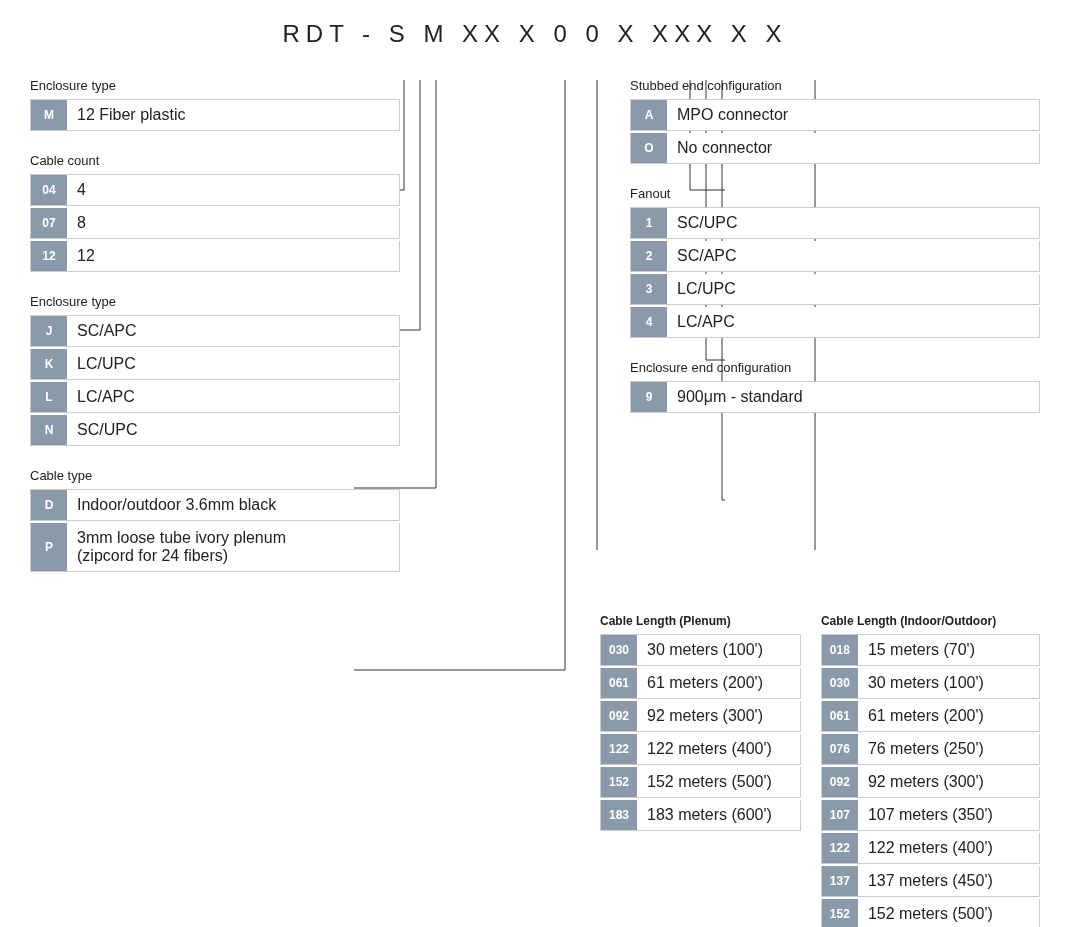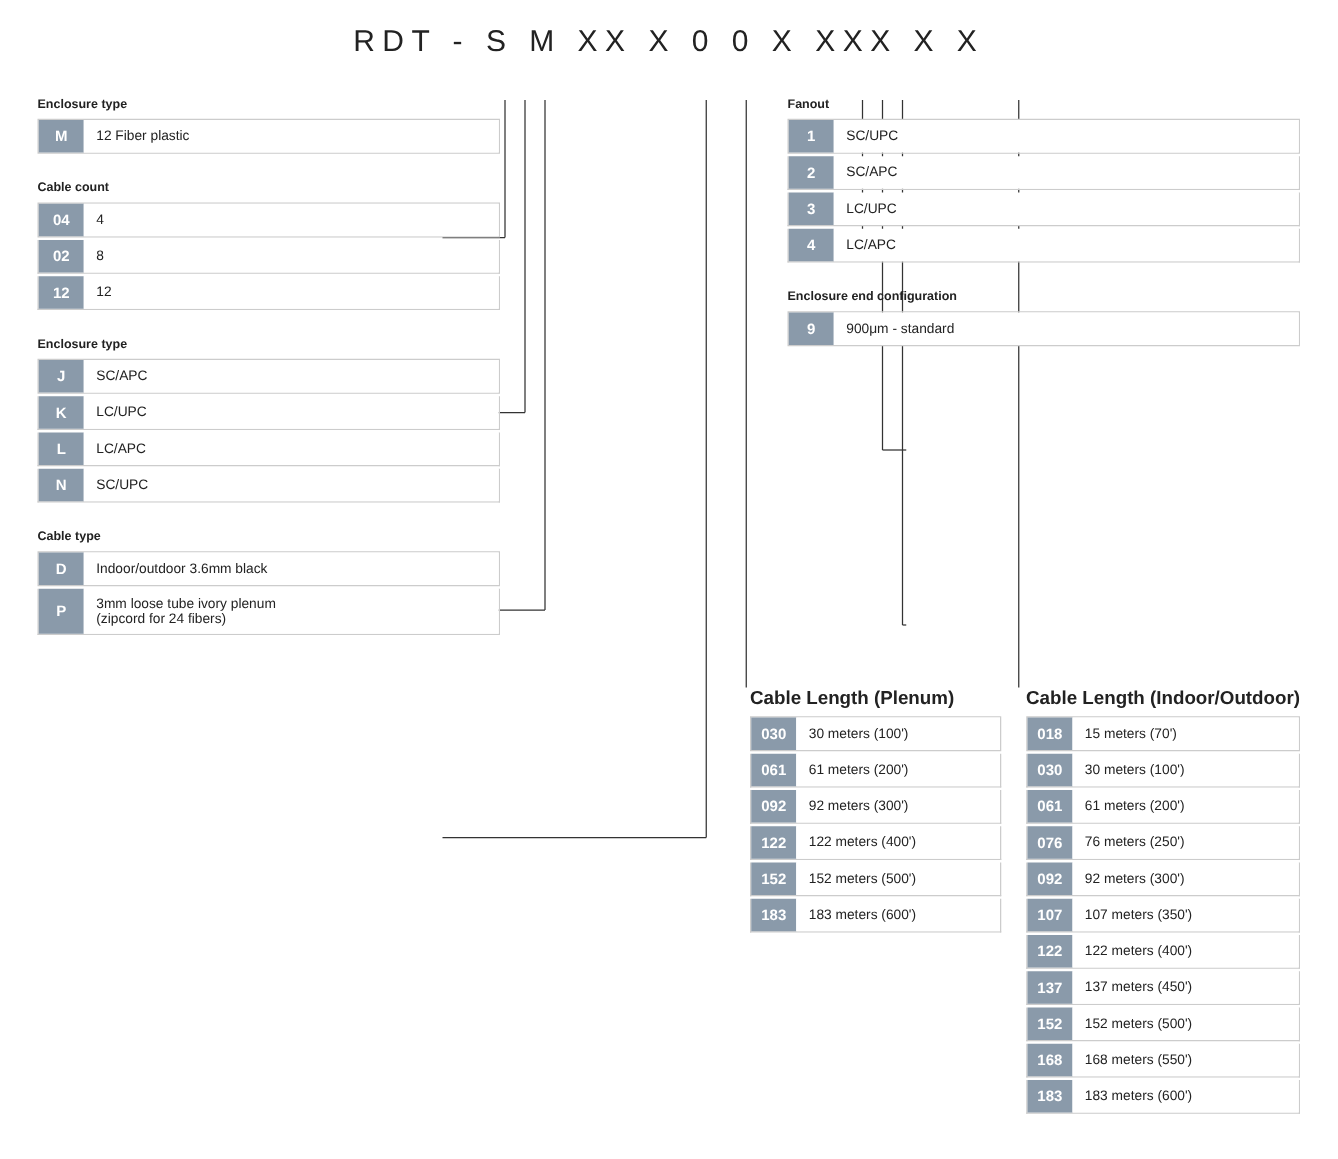--- a/index.html
+++ b/index.html
@@ -35,22 +35,22 @@
     .left-col {
       width: 370px;
       flex-shrink: 0;
     }
 
     .section {
       margin-bottom: 22px;
     }
 
     .section-title {
-      font-size: 10px;
-      font-weight: 700;
+      font-size: 13px;
+      font-weight: 400;
       color: #222;
       margin-bottom: 6px;
     }
 
     .option-row {
       display: flex;
       align-items: stretch;
       border: 1px solid #ccc;
       margin-bottom: 2px;
     }
@@ -66,31 +66,31 @@
       font-weight: 600;
       width: 36px;
       min-width: 36px;
       display: flex;
       align-items: center;
       justify-content: center;
       padding: 6px 4px;
     }
 
     .option-val {
-      font-size: 11px;
+      font-size: 16px;
       color: #222;
       padding: 6px 10px;
       display: flex;
       align-items: center;
       flex: 1;
       background: #fff;
     }
 
     .cable-length-title {
-      font-size: 15px;
+      font-size: 12px;
       font-weight: 600;
       color: #222;
       margin-bottom: 6px;
       white-space: nowrap;
     }
 
     
     .connector-lines {
       position: absolute;
       top: 0;
@@ -151,21 +151,21 @@
         </div>
       </div>
 
       <div class="section">
         <div class="section-title">Cable count</div>
         <div class="option-row">
           <div class="option-key">04</div>
           <div class="option-val">4</div>
         </div>
         <div class="option-row">
-          <div class="option-key">02</div>
+          <div class="option-key">07</div>
           <div class="option-val">8</div>
         </div>
         <div class="option-row">
           <div class="option-key">12</div>
           <div class="option-val">12</div>
         </div>
       </div>
 
       <div class="section">
         <div class="section-title">Enclosure type</div>
@@ -199,20 +199,31 @@
 (zipcord for 24 fibers)</div>
         </div>
       </div>
 
     </div>
 
     <div style="width:230px; flex-shrink:0;"></div>
 
     <div style="flex:1;">
 
+      <div class="section">
+        <div class="section-title">Stubbed end configuration</div>
+        <div class="option-row">
+          <div class="option-key">A</div>
+          <div class="option-val">MPO connector</div>
+        </div>
+        <div class="option-row">
+          <div class="option-key">O</div>
+          <div class="option-val">No connector</div>
+        </div>
+      </div>
 
       <div class="section">
         <div class="section-title">Fanout</div>
         <div class="option-row">
           <div class="option-key">1</div>
           <div class="option-val">SC/UPC</div>
         </div>
         <div class="option-row">
           <div class="option-key">2</div>
           <div class="option-val">SC/APC</div>

